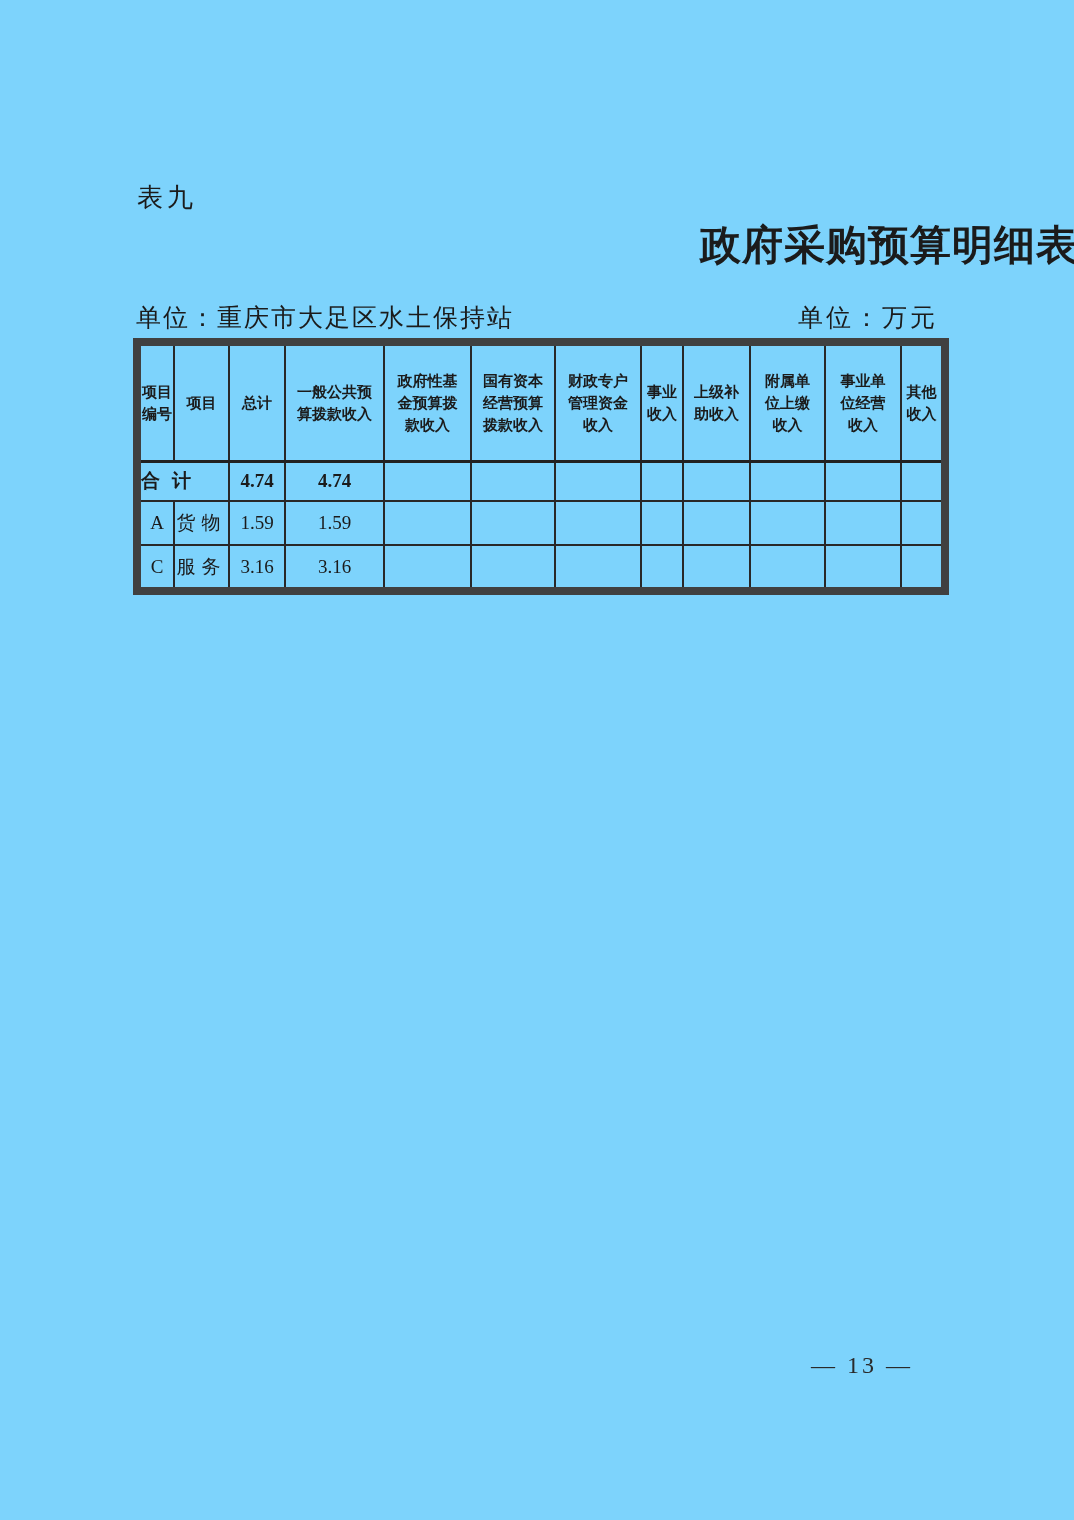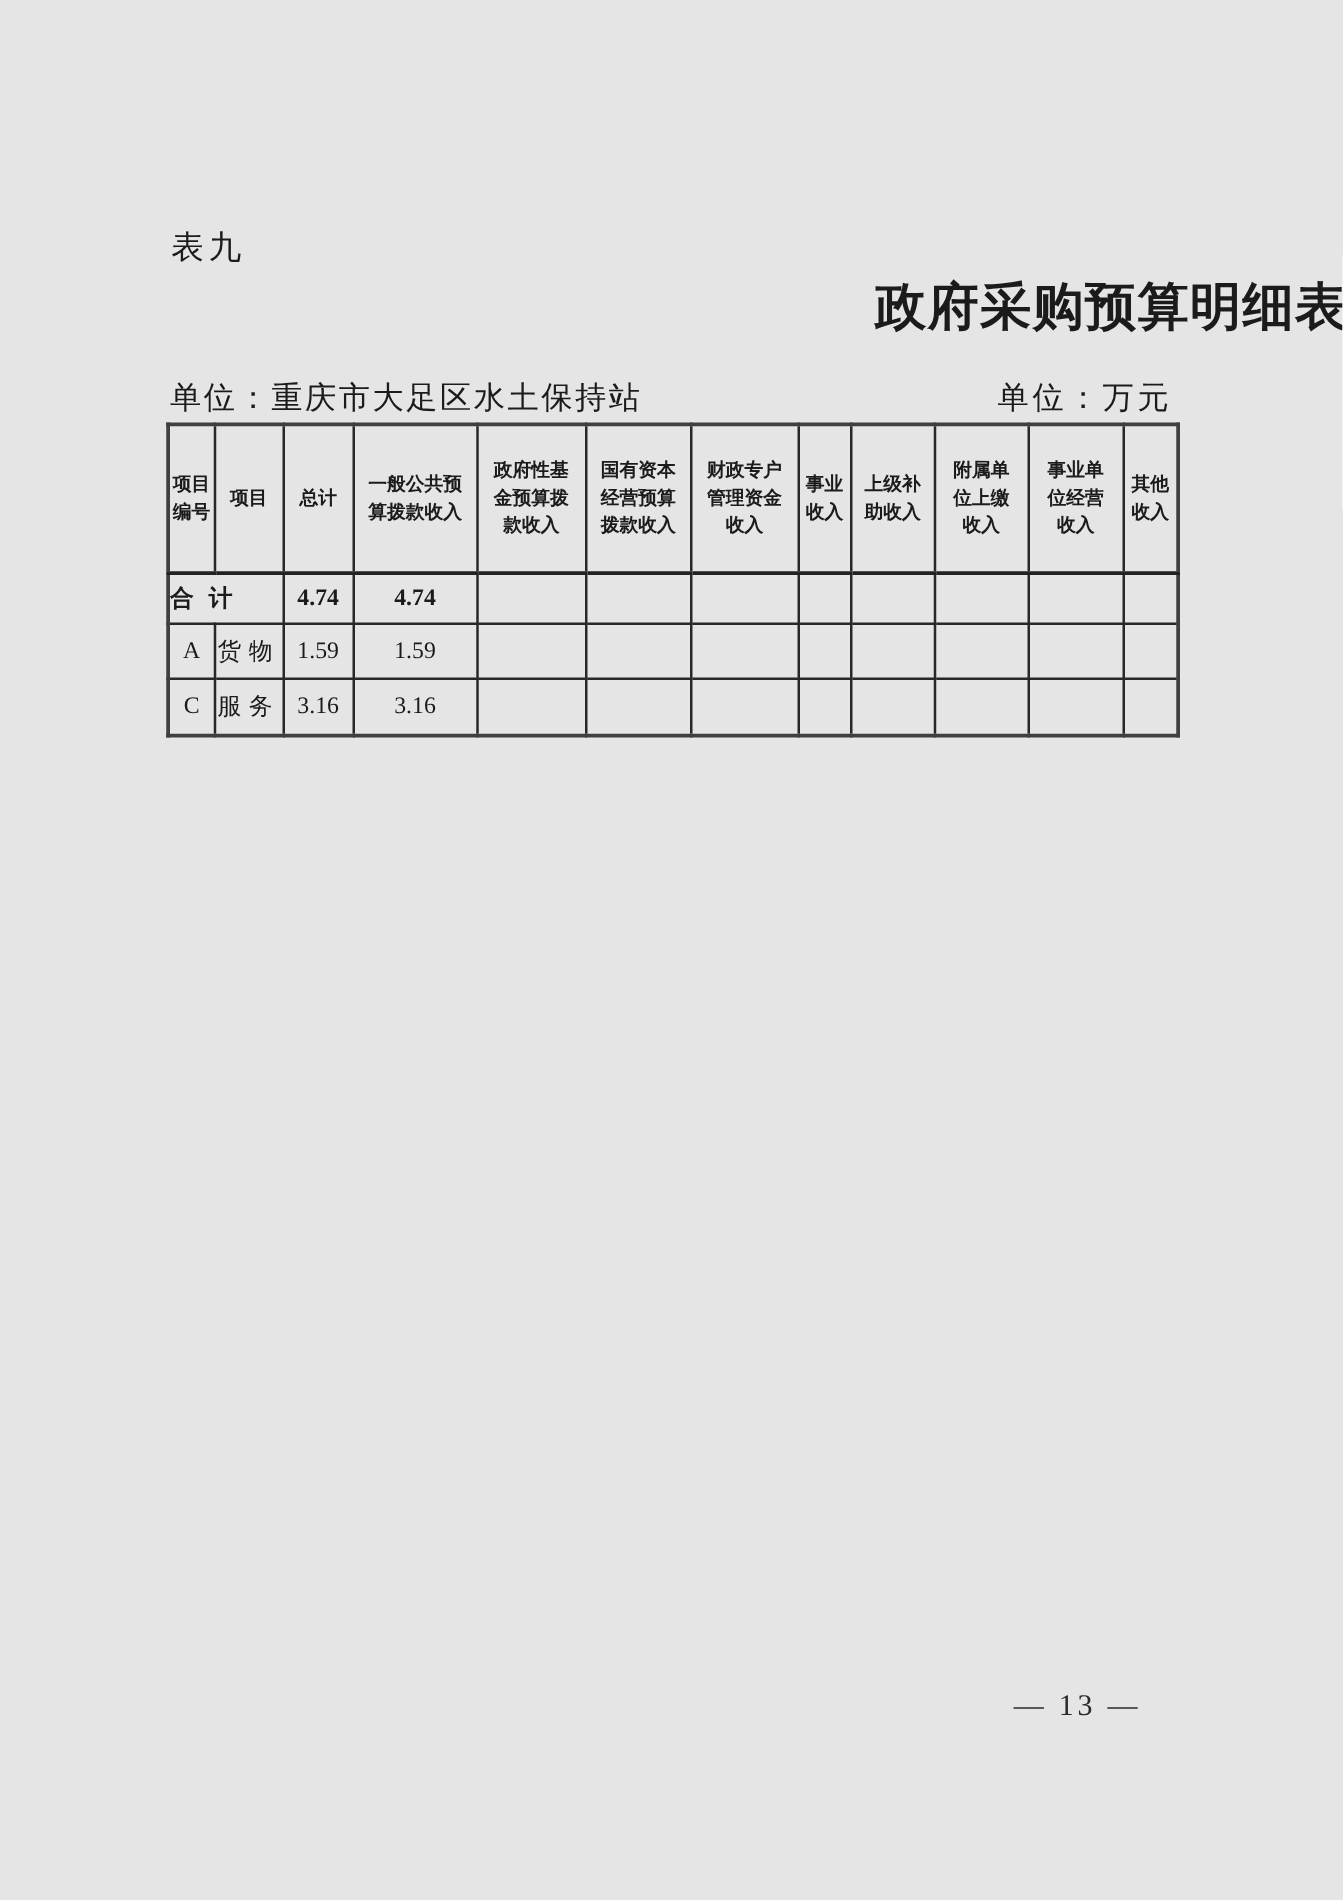--- a/index.html
+++ b/index.html
@@ -1,20 +1,20 @@
 <!DOCTYPE html>
 <html><head>
 <meta charset="utf-8">
 <style>
   html, body { margin: 0; padding: 0; background: #ffffff; }
   .page {
     position: relative;
     width: 1074px;
     height: 1520px;
-    background: #e5e5e5;
+    background: #7dd3fc;
     color: #1b1b1b;
     font-family: "Liberation Serif", "DejaVu Serif", serif;
     overflow: hidden;
   }
   .table-label {
     position: absolute;
     left: 137px;
     top: 180px;
     font-size: 26px;
     letter-spacing: 4px;
@@ -42,21 +42,21 @@
   }
   .unit-left { letter-spacing: 2px; }
   .unit-right { letter-spacing: 3px; }
   .budget-table {
     position: absolute;
     left: 133px;
     top: 338px;
     width: 808px;
     border-collapse: collapse;
     table-layout: fixed;
-    border: 3px solid #404040;
+    border: 8px solid #404040;
     padding-left: 30px;
   }
   .budget-table th,
   .budget-table td {
     border: 2px solid #282828;
     padding: 0;
     overflow: hidden;
     vertical-align: middle;
   }
   .budget-table thead tr { height: 119px; }

